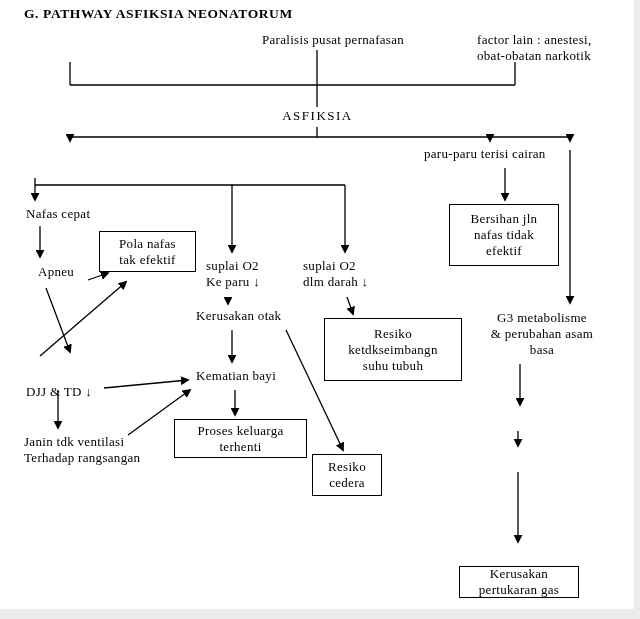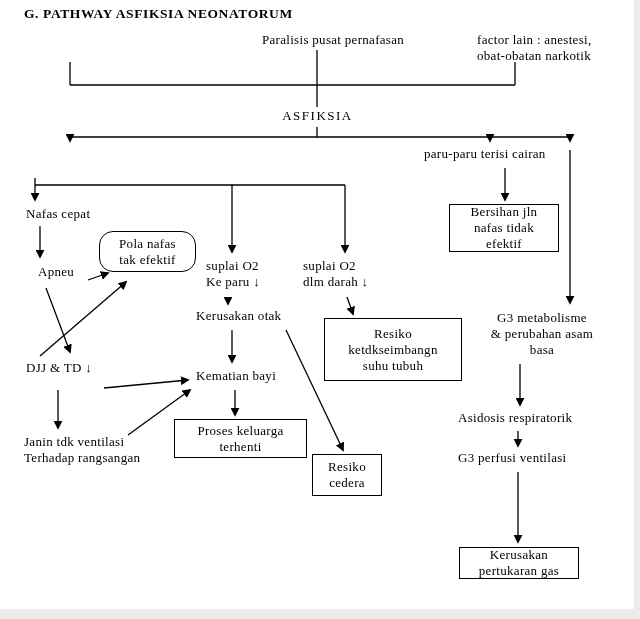--- a/index.html
+++ b/index.html
@@ -124,55 +124,53 @@
 
   <div class="node asfiksia" style="left:270px; top:108px; width:95px;">ASFIKSIA</div>
 
   <div class="node" style="left:26px; top:206px;font-family:Liberation Serif, serif;">Nafas cepat</div>
   <div class="node" style="left:38px; top:264px;">Apneu</div>
   <div class="node" style="left:206px; top:258px;">suplai O2
 Ke paru ↓</div>
   <div class="node" style="left:303px; top:258px;">suplai O2
 dlm darah ↓</div>
   <div class="node" style="left:196px; top:308px;">Kerusakan otak</div>
-  <div class="node" style="left:26px; top:360px;">DJJ &amp; TD ↓</div>
+  <div class="node" style="left:26px; top:384px;">DJJ &amp; TD ↓</div>
   <div class="node" style="left:196px; top:368px;">Kematian bayi</div>
   <div class="node" style="left:24px; top:434px;">Janin tdk ventilasi
 Terhadap rangsangan</div>
 
   <div class="node" style="left:424px; top:146px;">paru-paru terisi cairan</div>
   <div class="node centered" style="left:476px; top:310px; width:132px;">G3 metabolisme
 &amp; perubahan asam
 basa</div>
-  <div class="node" style="left:458px; top:410px;">Asidosis respiratorik</div>
-  <div class="node" style="left:458px; top:450px;">G3 perfusi ventilasi</div>
 
-  <div class="box" style="left:99px; top:231px; width:97px; height:41px;border-radius:14px;">
+  <div class="box" style="left:99px; top:231px; width:97px; height:41px;">
     <span class="box-text">Pola nafas
 tak efektif</span>
   </div>
-  <div class="box" style="left:449px; top:204px; width:110px; height:48px;">
+  <div class="box" style="left:449px; top:204px; width:110px; height:62px;">
     <span class="box-text">Bersihan jln
 nafas tidak
 efektif</span>
   </div>
   <div class="box" style="left:324px; top:318px; width:138px; height:63px;">
     <span class="box-text">Resiko
 ketdkseimbangn
 suhu tubuh</span>
   </div>
   <div class="box" style="left:174px; top:419px; width:133px; height:39px;justify-content:center;">
     <span class="box-text">Proses keluarga
 terhenti</span>
   </div>
   <div class="box" style="left:312px; top:454px; width:70px; height:42px;">
     <span class="box-text">Resiko
 cedera</span>
   </div>
-  <div class="box" style="left:459px; top:547px; width:120px; height:32px;">
+  <div class="box" style="left:459px; top:566px; width:120px; height:32px;">
     <span class="box-text">Kerusakan
 pertukaran gas</span>
   </div>
 
   <div class="edge-band" style="right:0; top:0; width:6px; height:619px;"></div>
   <div class="edge-band" style="left:0; bottom:0; width:640px; height:10px;"></div>
 
 </div>
 
 </body></html>

